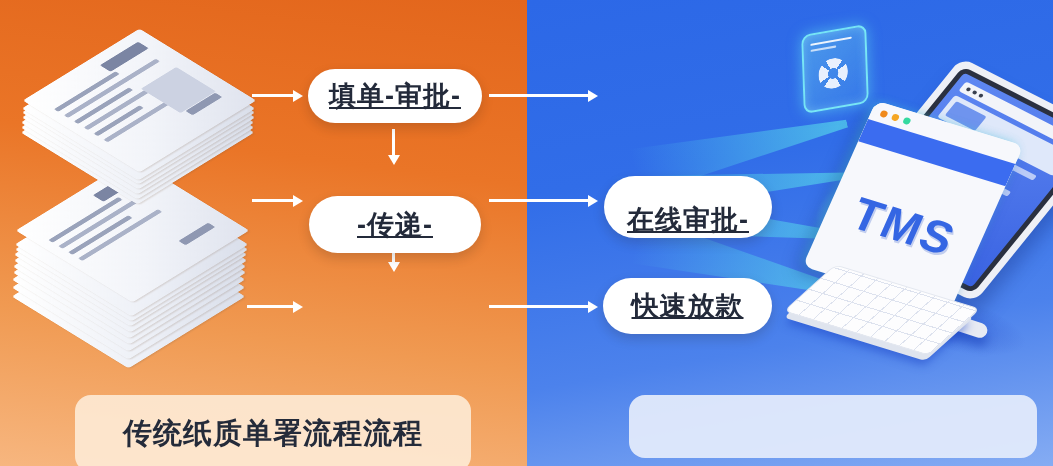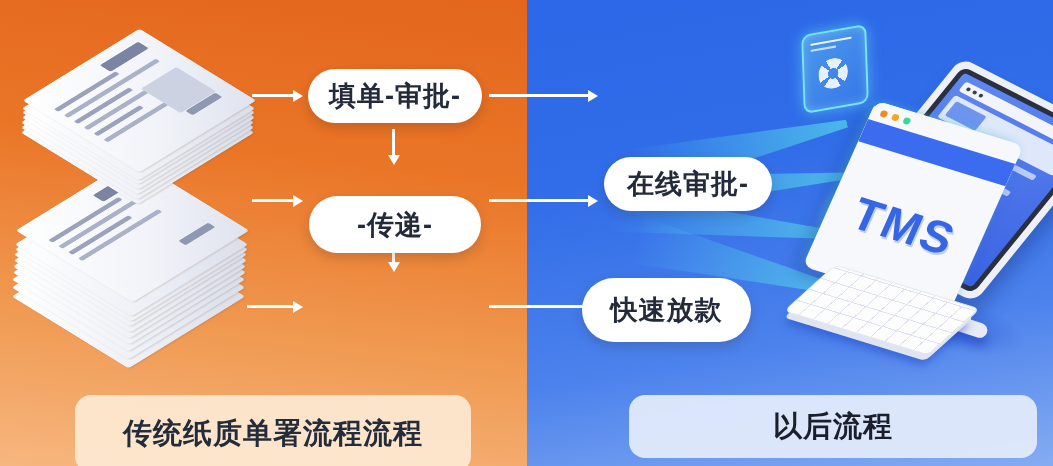--- a/index.html
+++ b/index.html
@@ -13,21 +13,21 @@
   .panel.left{left:0;width:527px;
     background:linear-gradient(187deg,#e3661c 0%,#ea7527 35%,#f09a52 70%,#f7b67f 100%);}
   .panel.right{left:527px;width:526px;
     background:linear-gradient(170deg,#2c68e7 0%,#316de8 35%,#4c82ec 70%,#85acf3 100%);}
 
   
   .pill{
     position:absolute;display:flex;align-items:center;justify-content:center;
     background:#ffffff;border-radius:999px;color:#232a3a;
     font-weight:700;font-size:27px;letter-spacing:1px;
-    box-shadow:0 5px 12px rgba(40,30,20,.18);z-index:6;
+    box-shadow:0 5px 12px rgba(40,30,20,.18);z-index:6;text-decoration:underline;
   }
   
   .caption{
     position:absolute;display:flex;align-items:center;justify-content:center;
     border-radius:16px;font-weight:700;font-size:29px;color:#242b3a;
     letter-spacing:1px;z-index:6;
   }
   .caption.orange{left:75px;top:395px;width:396px;height:77px;background:rgba(253,233,212,.92);}
   .caption.blue{left:629px;top:395px;width:408px;height:63px;background:rgba(225,234,251,.95);}
   .caption .hl{color:#2158e6;white-space:pre;}
@@ -188,24 +188,24 @@
   <div class="arrow-v" style="left:392px;top:129px;height:27px;"></div>
   <div class="arrow-v" style="left:392px;top:236px;height:27px;"></div>
 
   <div class="pill" style="left:308px;top:69px;width:174px;height:54px;">
     <span>填单-审批-</span>
   </div>
   <div class="pill" style="left:309px;top:172px;width:172px;height:57px;margin-top:24px;">
     <span>-传递-</span>
   </div>
 
-  <div class="pill" style="left:604px;top:157px;width:168px;height:54px;">
+  <div class="pill" style="left:604px;top:176px;width:168px;height:62px;align-items:flex-end;">
     <span>在线审批-</span>
   </div>
-  <div class="pill" style="left:582px;top:278px;width:169px;height:64px;">
+  <div class="pill" style="left:603px;top:278px;width:169px;height:56px;">
     <span>快速放款</span>
   </div>
 
   <div>
     <div class="floor-glow"></div>
 
     <div class="beam" style="left:632px;top:124px;width:218px;height:48px;transform:rotate(-13deg);"></div>
     <div class="beam" style="left:612px;top:166px;width:238px;height:40px;transform:rotate(-5deg);"></div>
     <div class="beam" style="left:612px;top:204px;width:238px;height:40px;transform:rotate(6deg);"></div>
     <div class="beam" style="left:634px;top:242px;width:216px;height:48px;transform:rotate(14deg);"></div>
@@ -252,16 +252,15 @@
       <div class="bar1"></div>
       <div class="bar2"></div>
       <div class="shutter"></div>
     </div>
   </div>
 
   <div class="caption orange">
     <span>传统纸质单署流程流程</span>
   </div>
   <div class="caption blue">
-      <span class="rest">以后流程</span>
   </div>
 
 </div>
 
 </body></html>

